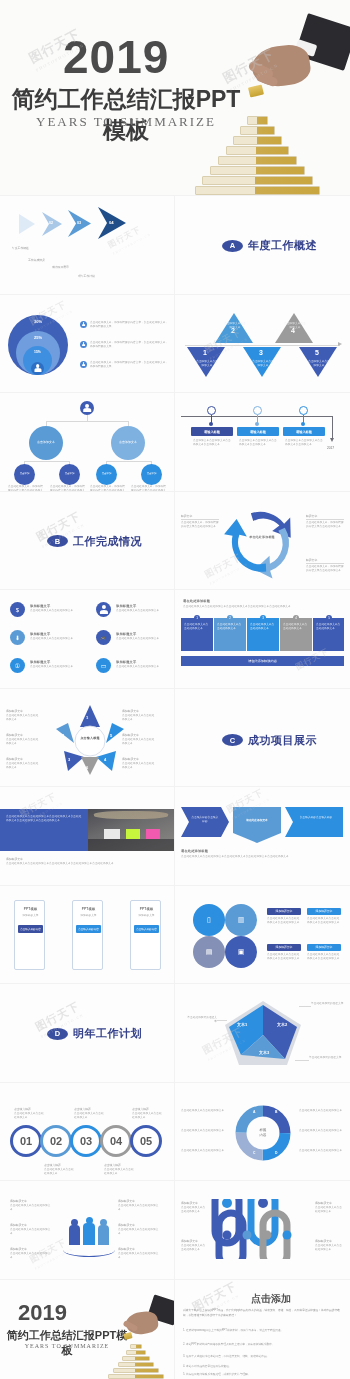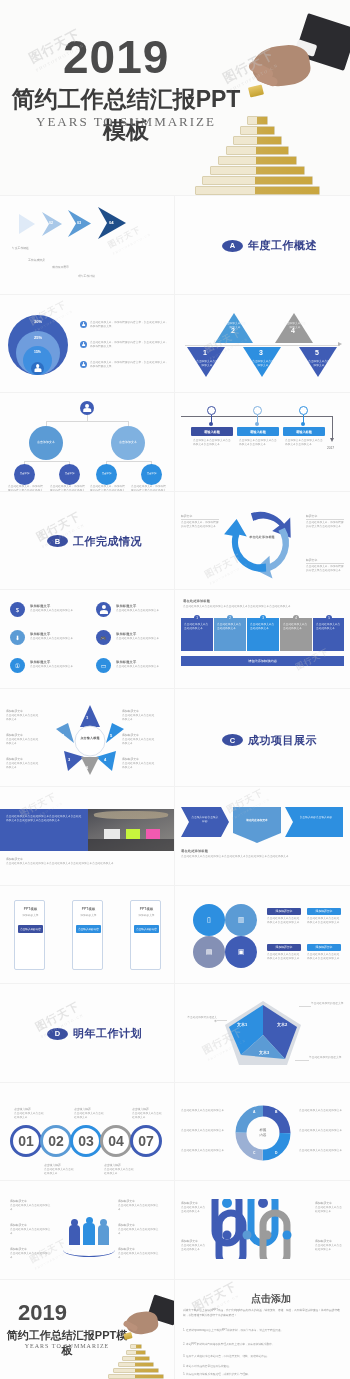--- a/index.html
+++ b/index.html
@@ -115,21 +115,21 @@
   .phcard { position:absolute; border:0.6px solid #c9d6e8; background:#fff; border-radius:2px;}
   .phbtn { position:absolute; background:#3b4fa0; border-radius:1px; color:#fff; font-size:2.6px;
            display:flex;align-items:center;justify-content:center;}
 
   
   .quad { position:absolute; border-radius:50%; display:flex;align-items:center;justify-content:center;color:#fff;font-size:7px;}
   .tagbar { position:absolute; background:#3b4fa0; color:#fff; font-size:2.8px; display:flex;align-items:center;justify-content:center;border-radius:1px;}
 
   
   .ring { position:absolute; border-radius:50%; background:#fff; display:flex;align-items:center;justify-content:center;
-          font-size:14px; font-weight:700; color:#5b5b5b;}
+          font-size:11px; font-weight:700; color:#5b5b5b;}
   .donut-hole { position:absolute; border-radius:50%; background:#fdfdfd; display:flex;flex-direction:column;align-items:center;justify-content:center;
                 color:#6f6f6f; font-size:3.4px; line-height:1.3;}
 
   
   .teamfig { position:absolute; }
 
   
   .cp-title { position:absolute; font-size:10px; font-weight:700; color:#555; }
   .cp-body { position:absolute; color:#9b9b9b; font-size:2.7px; line-height:1.85; }
 
@@ -624,21 +624,21 @@
       </div>
     </div>
   </div>
 
   <div class="row">
     <div class="slide">
       <div class="ring" style="left:10px;top:42px;width:32px;height:32px;border:3.4px solid #3f5cb5;">01</div>
       <div class="ring" style="left:40px;top:42px;width:32px;height:32px;border:3.4px solid #5b9bd5;">02</div>
       <div class="ring" style="left:70px;top:42px;width:32px;height:32px;border:3.4px solid #2d8fe0;">03</div>
       <div class="ring" style="left:100px;top:42px;width:32px;height:32px;border:3.4px solid #9b9b9b;">04</div>
-      <div class="ring" style="left:130px;top:42px;width:32px;height:32px;border:3.4px solid #3f5cb5;">07</div>
+      <div class="ring" style="left:130px;top:42px;width:32px;height:32px;border:3.4px solid #3f5cb5;">05</div>
 
       <div class="lbl" style="position:absolute;left:14px;top:24px;">点击输入标题</div>
       <div class="tinytext" style="position:absolute;left:14px;top:29px;width:30px;">点击此处添加文本点击此处添加文本</div>
       <div class="lbl" style="position:absolute;left:74px;top:24px;">点击输入标题</div>
       <div class="tinytext" style="position:absolute;left:74px;top:29px;width:30px;">点击此处添加文本点击此处添加文本</div>
       <div class="lbl" style="position:absolute;left:132px;top:24px;">点击输入标题</div>
       <div class="tinytext" style="position:absolute;left:132px;top:29px;width:30px;">点击此处添加文本点击此处添加文本</div>
 
       <div class="lbl" style="position:absolute;left:44px;top:80px;">点击输入标题</div>
       <div class="tinytext" style="position:absolute;left:44px;top:85px;width:30px;">点击此处添加文本点击此处添加文本</div>

